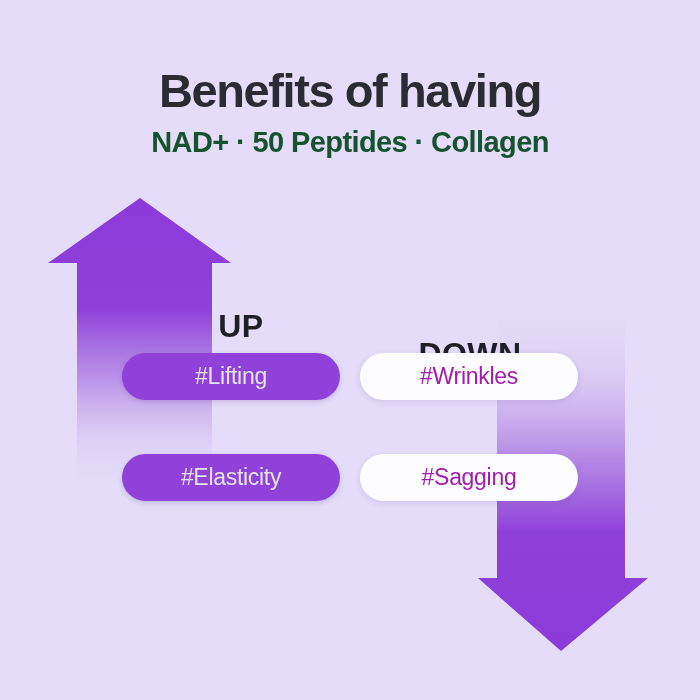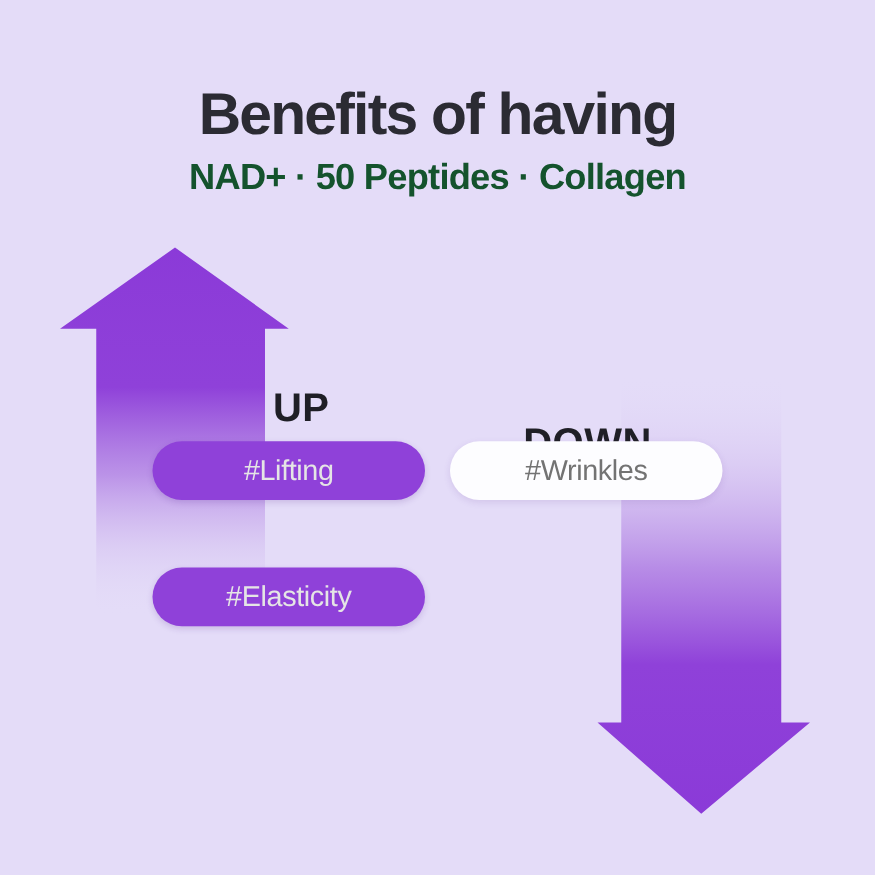--- a/index.html
+++ b/index.html
@@ -87,21 +87,21 @@
   }
   .pill.up {
     left: 122px;
     background: #8f41d9;
     color: #e5e5e5;
     box-shadow: 0 2px 5px rgba(80, 30, 140, 0.18);
   }
   .pill.down {
     left: 360px;
     background: #fdfdff;
-    color: #737373;
+    color: #a21caf;
     box-shadow: 0 2px 6px rgba(90, 50, 150, 0.13);
   }
   .row0 { top: 353px; }
   .row1 { top: 410px; margin-top: 44px; }
   .row2 { top: 467px; }
 </style>
 </head>
 <body>
 
 <div id="canvas">
@@ -134,14 +134,15 @@
     <p class="subtitle">NAD+ · 50 Peptides · Collagen</p>
   </div>
 
   <div class="col-heading up">UP</div>
   <div class="col-heading down">DOWN</div>
 
   <div class="pill up row0">#Lifting</div>
   <div class="pill up row1">#Elasticity</div>
 
   <div class="pill down row0">#Wrinkles</div>
+  <div class="pill down row1">#Sagging</div>
 
 </div>
 
 </body></html>

